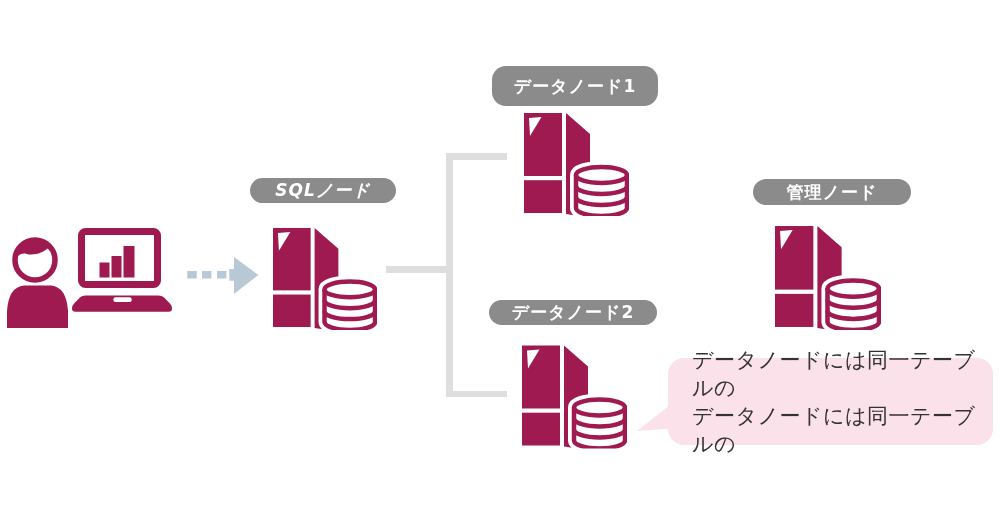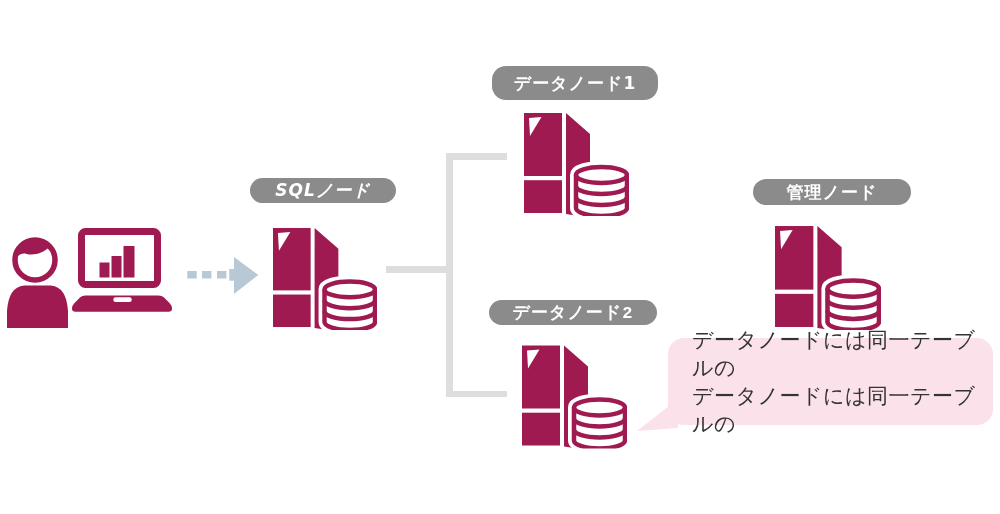--- a/index.html
+++ b/index.html
@@ -31,21 +31,21 @@
 
   
   .connector {
     position: absolute;
     background: #dedede;
   }
 
   
   .callout {
     position: absolute;
-    left: 668px; top: 338px;
+    left: 668px; top: 358px;
     width: 325px; height: 87px;
     background: #fbe1e9;
     border-radius: 16px;
     display: flex;
     flex-direction: column;
     justify-content: center;
     padding-left: 24px;
     color: #333333;
     font-size: 21px;
     font-weight: 500;
@@ -123,28 +123,28 @@
   <div class="connector" style="left:446px; top:153px; width:61px; height:6.5px;"></div>
   <div class="connector" style="left:446px; top:390.5px; width:61px; height:6.5px;"></div>
 
   <div class="pill" style="left:250px; top:178px; width:146px; height:25px;font-style:italic;">
     <span>SQLノード</span>
   </div>
   <svg class="abs" style="left:273px; top:225px;" width="104" height="105" viewBox="0 0 105 106">
     <use href="#server-db"></use>
   </svg>
 
-  <div class="pill" style="left:492px; top:66px; width:166px; height:34px;">
+  <div class="pill" style="left:492px; top:66px; width:166px; height:40px;">
     <span>データノード1</span>
   </div>
   <svg class="abs" style="left:524px; top:110px;" width="105" height="106" viewBox="0 0 105 106">
     <use href="#server-db"></use>
   </svg>
 
-  <div class="pill" style="left:489px; top:300px; width:168px; height:25px;font-family:Liberation Mono, monospace;">
+  <div class="pill" style="left:489px; top:300px; width:168px; height:25px;">
     <span>データノード2</span>
   </div>
   <svg class="abs" style="left:522px; top:342px;" width="105" height="107" viewBox="0 0 105 106">
     <use href="#server-db"></use>
   </svg>
 
   <div class="pill" style="left:753px; top:179px; width:158px; height:26px;align-items:center;">
     <span>管理ノード</span>
   </div>
   <svg class="abs" style="left:775px; top:223px;" width="106" height="107" viewBox="0 0 105 106">

